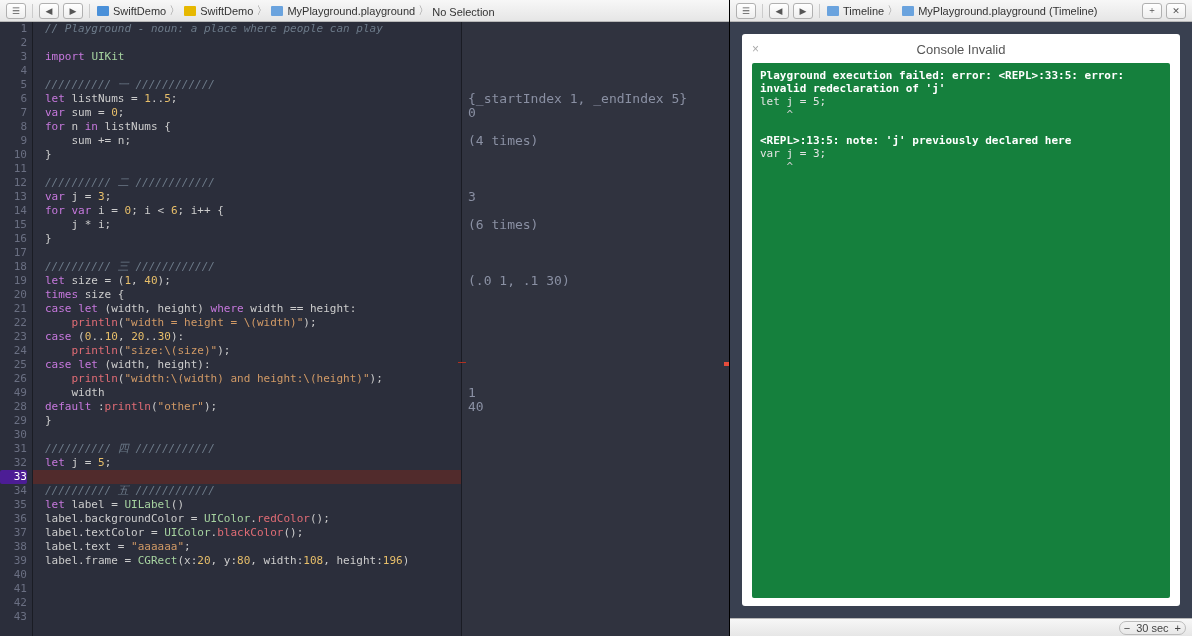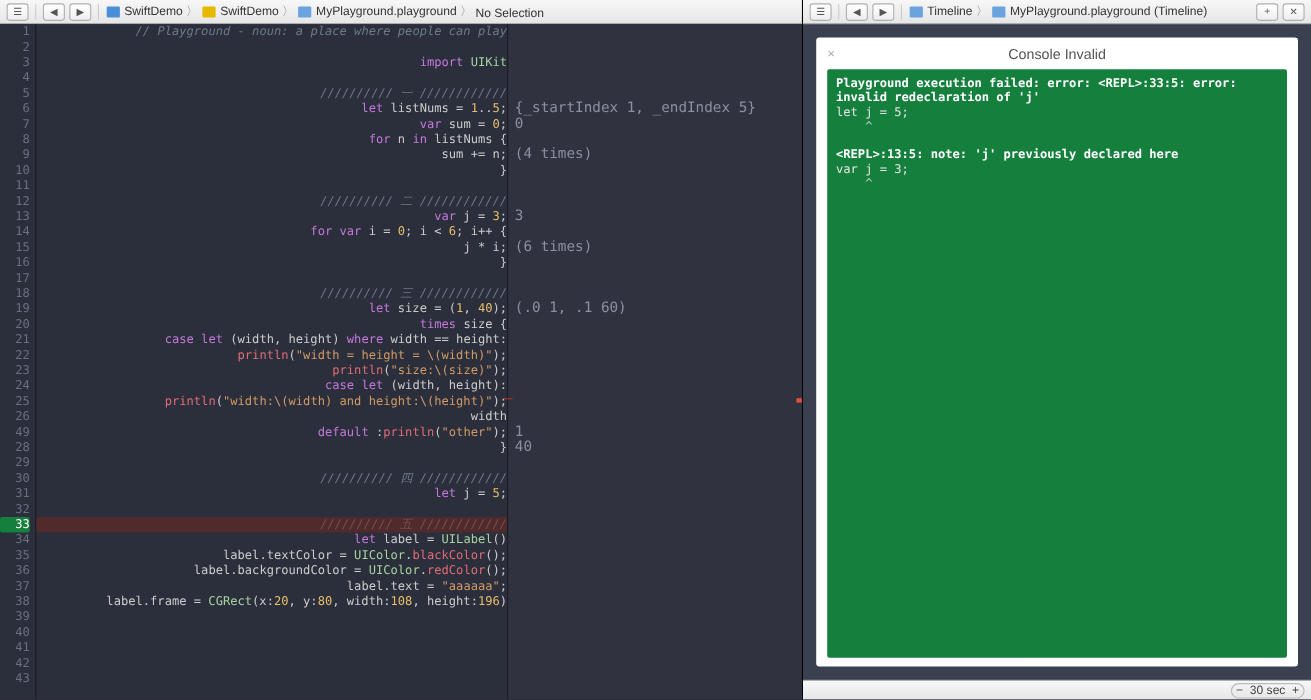--- a/index.html
+++ b/index.html
@@ -50,21 +50,21 @@
   padding-right:5px;
 }
 .gutter div { height:14px; line-height:14px; }
 .code {
   flex:1;
   font-family: Menlo, monospace;
   font-size:11px;
   color:#ccc;
   position:relative;
 }
-.code-line { height:14px; line-height:14px; padding-left:12px; white-space:pre;text-align:right; }
+.code-line { height:14px; line-height:14px; padding-left:12px; white-space:pre; }
 .c-comment { color:#6c7a89; font-style:italic; }
 .c-kw { color:#c678dd; }
 .c-type { color:#a6d3a0;margin-top:32px; }
 .c-str { color:#d19a66; }
 .c-num { color:#e8bf6a; }
 .c-func { color:#e06c75; }
 
 .results {
   width:268px;
   background:#30333f;
@@ -91,21 +91,21 @@
   color:#fff;
   border-radius:7px;
   font-size:9px;
   padding:0 8px 0 4px;
   display:flex; align-items:center; gap:4px;
 }
 .err-badge .circ {
   width:10px; height:10px; border-radius:50%; background:#e74c3c; border:1px solid #fff;
   display:inline-flex; align-items:center; justify-content:center; font-weight:bold;
 }
-.gutter .err-mark { background:#15803d; color:#fff; border-radius:2px; }
+.gutter .err-mark { background:#4c1d95; color:#fff; border-radius:2px; }
 
 .console {
   margin:12px;
   flex:1;
   background:#fff;
   border-radius:3px;
   padding:8px 10px;
   display:flex; flex-direction:column;
 }
 .console-close { color:#aaa; font-size:12px; }
@@ -241,40 +241,41 @@
         <div class="code-line"><span class="c-kw">var</span> j = <span class="c-num">3</span>;</div>
         <div class="code-line"><span class="c-kw">for</span> <span class="c-kw">var</span> i = <span class="c-num">0</span>; i &lt; <span class="c-num">6</span>; i++ {</div>
         <div class="code-line">    j * i;</div>
         <div class="code-line">}</div>
         <div class="code-line"></div>
         <div class="code-line"><span class="c-comment">////////// 三 ////////////</span></div>
         <div class="code-line"><span class="c-kw">let</span> size = (<span class="c-num">1</span>, <span class="c-num">40</span>);</div>
         <div class="code-line"><span class="c-kw">times</span> size {</div>
         <div class="code-line"><span class="c-kw">case</span> <span class="c-kw">let</span> (width, height) <span class="c-kw">where</span> width == height:</div>
         <div class="code-line">    <span class="c-func">println</span>(<span class="c-str">"width = height = \(width)"</span>);</div>
+        <div class="code-line"><span class="c-kw">case</span> (<span class="c-num">0</span>..<span class="c-num">10</span>, <span class="c-num">20</span>..<span class="c-num">30</span>):</div>
         <div class="code-line">    <span class="c-func">println</span>(<span class="c-str">"size:\(size)"</span>);</div>
         <div class="code-line"><span class="c-kw">case</span> <span class="c-kw">let</span> (width, height):</div>
         <div class="code-line">    <span class="c-func">println</span>(<span class="c-str">"width:\(width) and height:\(height)"</span>);</div>
         <div class="code-line">    width</div>
         <div class="code-line"><span class="c-kw">default</span> :<span class="c-func">println</span>(<span class="c-str">"other"</span>);</div>
         <div class="code-line">}</div>
         <div class="code-line"></div>
         <div class="code-line"><span class="c-comment">////////// 四 ////////////</span></div>
         <div class="err-row" style="top: 448px;">
           <div class="err-badge">
             <span class="circ">!</span>
             <span>Invalid redeclaration of 'j'</span>
           </div>
         </div>
         <div class="code-line"><span class="c-kw">let</span> j = <span class="c-num">5</span>;</div>
         <div class="code-line"></div>
         <div class="code-line"><span class="c-comment">////////// 五 ////////////</span></div>
         <div class="code-line"><span class="c-kw">let</span> label = <span class="c-type">UILabel</span>()</div>
+        <div class="code-line">label.backgroundColor = <span class="c-type">UIColor</span>.<span class="c-func">redColor</span>();</div>
         <div class="code-line">label.textColor = <span class="c-type">UIColor</span>.<span class="c-func">blackColor</span>();</div>
-        <div class="code-line">label.backgroundColor = <span class="c-type">UIColor</span>.<span class="c-func">redColor</span>();</div>
         <div class="code-line">label.text = <span class="c-str">"aaaaaa"</span>;</div>
         <div class="code-line">label.frame = <span class="c-type">CGRect</span>(x:<span class="c-num">20</span>, y:<span class="c-num">80</span>, width:<span class="c-num">108</span>, height:<span class="c-num">196</span>)</div>
         <div class="code-line"></div>
         <div class="code-line"></div>
         <div class="code-line"></div>
       </div>
     <div class="results" id="results">
       <div class="red-tick" style="top:340px"></div>
       <div class="hdivider" style="top:340px;left:-4px"></div>
     <div class="res-line"></div>
@@ -288,21 +289,21 @@
         <div class="res-line">(4 times)</div>
         <div class="res-line"></div>
         <div class="res-line"></div>
         <div class="res-line"></div>
         <div class="res-line">3</div>
         <div class="res-line"></div>
         <div class="res-line">(6 times)</div>
         <div class="res-line"></div>
         <div class="res-line"></div>
         <div class="res-line"></div>
-        <div class="res-line">(.0 1, .1 60)</div>
+        <div class="res-line">(.0 1, .1 30)</div>
         <div class="res-line"></div>
         <div class="res-line"></div>
         <div class="res-line"></div>
         <div class="res-line"></div>
         <div class="res-line"></div>
         <div class="res-line"></div>
         <div class="res-line"></div>
         <div class="res-line">1</div>
         <div class="res-line">40</div>
         <div class="res-line"></div>

